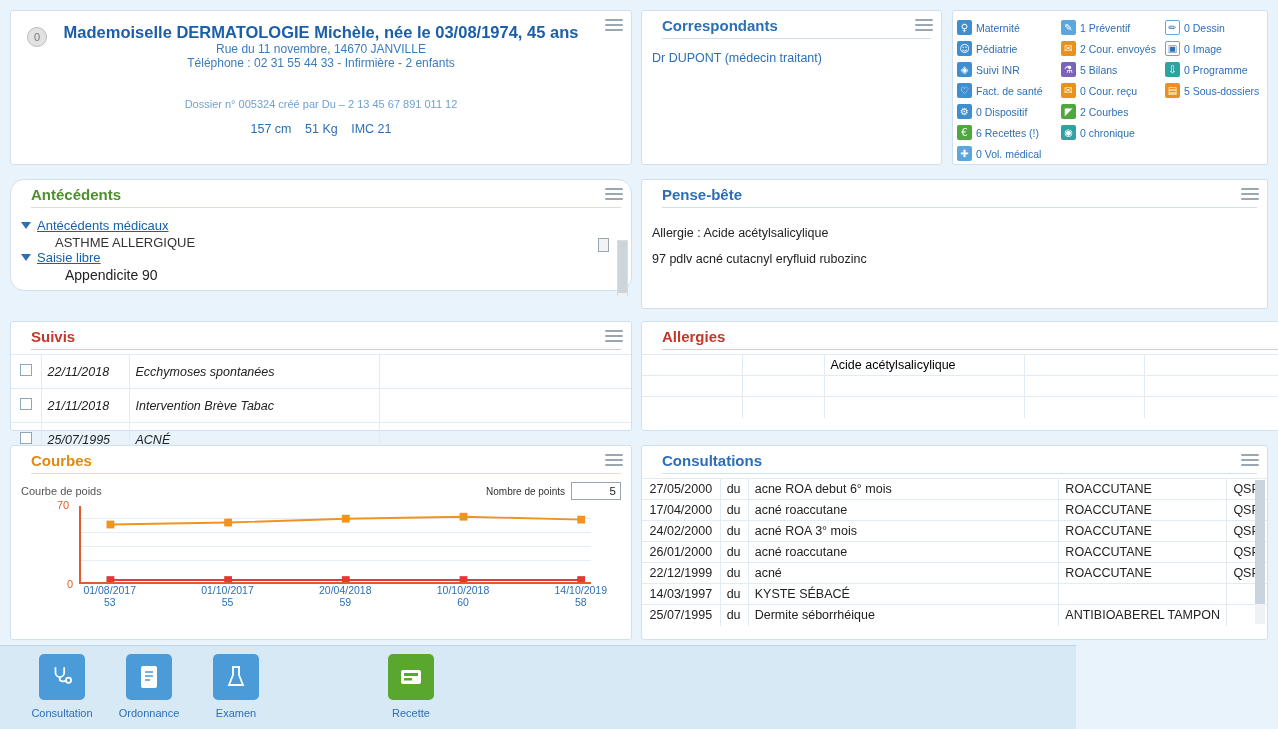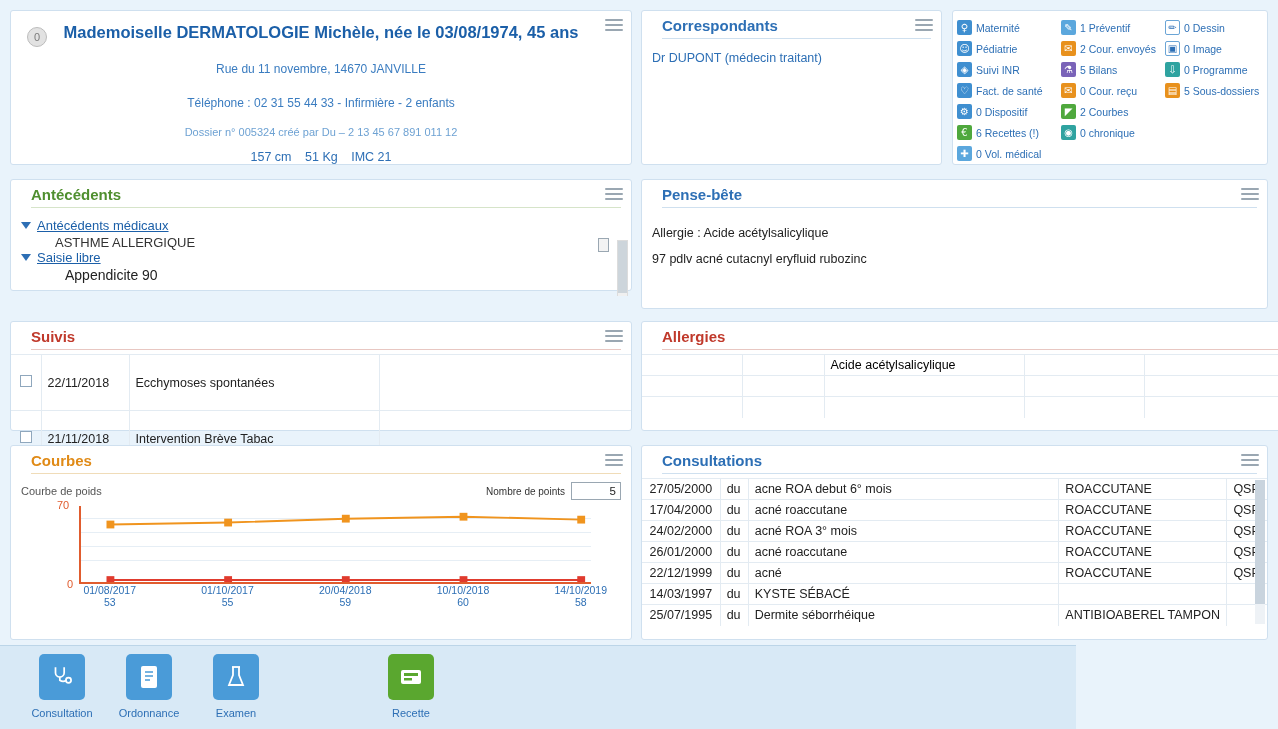--- a/index.html
+++ b/index.html
@@ -55,24 +55,24 @@
     width: 20px; height: 20px; border-radius: 50%;
     background: #e2e2e2; border: 1px solid #bcbcbc;
     color: #7b7b7b; font-size: 11px;
     display: flex; align-items: center; justify-content: center;
   }
   .id-name {
     text-align: center; font-size: 16.5px; font-weight: bold;
     color: #1b5fa8; padding-top: 12px;
   }
   .id-line {
-    text-align: center; font-size: 12px; color: #3a7cc0; margin-top: 20px;
+    text-align: center; font-size: 12px; color: #3a7cc0; margin-top: 0;
   }
   .id-small {
-    text-align: center; font-size: 11px; color: #6ea2d3; margin-top: 16px;
+    text-align: center; font-size: 11px; color: #6ea2d3; margin-top: 28px;
   }
   .id-meas {
     text-align: center; font-size: 12.5px; color: #2d6fb5; margin-top: 12px;
   }
   .id-meas span { margin: 0 5px; }
 
   
   #correspondants { left: 641px; top: 10px; width: 301px; height: 155px; }
   #correspondants .panel-title { color: #2d6fb5; }
   .corr-item { font-size: 12.5px; color: #2d6fb5; padding: 8px 10px; }
@@ -101,21 +101,21 @@
   }
   .ic-blue { background: #3f8fd0; }
   .ic-lblue { background: #5ba7dd; }
   .ic-green { background: #4fa83d; }
   .ic-orange { background: #e8911d; }
   .ic-purple { background: #7a63b8; }
   .ic-teal { background: #2fa3a0; }
   .ic-white { background: #ffffff; border: 1px solid #6ba5d6; color: #2d6fb5; }
 
   
-  #antecedents { left: 10px; top: 179px; width: 622px; height: 112px; }
+  #antecedents { left: 10px; top: 179px; width: 622px; height: 112px; border-radius: 14px; }
   #antecedents .panel-title { color: #4f8f2f; }
   #antecedents .t-under { border-bottom: 1px solid #d6e4c9; }
   .ant-body { padding: 6px 10px 0 10px; font-size: 13px; position: relative; height: 84px; overflow: hidden; }
   .ant-row { display: flex; align-items: center; margin-bottom: 2px; }
   .tri {
     width: 0; height: 0;
     border-left: 5px solid transparent;
     border-right: 5px solid transparent;
     border-top: 7px solid #2d6fb5;
     margin-right: 6px;
@@ -143,23 +143,24 @@
   .pb-line { font-size: 12.5px; color: #222; padding: 6px 10px 0 10px; }
 
   
   #suivis { left: 10px; top: 321px; width: 622px; height: 110px; }
   #suivis .panel-title { color: #c0392b; }
   #suivis .t-under { border-bottom: 1px solid #e8c7c2; }
   .tbl { width: 100%; border-collapse: collapse; font-size: 12.5px; }
   .tbl td {
     border-top: 1px solid #e3ebf2;
     border-right: 1px solid #e3ebf2;
-    padding: 20px 6px;
+    padding: 9px 6px;
     height: 21px;
     color: #222;
+    font-style: italic;
   }
   .tbl td:last-child { border-right: none; }
   .chk {
     width: 12px; height: 12px; border: 1px solid #8fa7bd; background: #fff;
     display: inline-block;
   }
   .c-chk { width: 30px; text-align: center; }
   .c-date { width: 88px; }
   .c-mid { width: 250px; }
 

